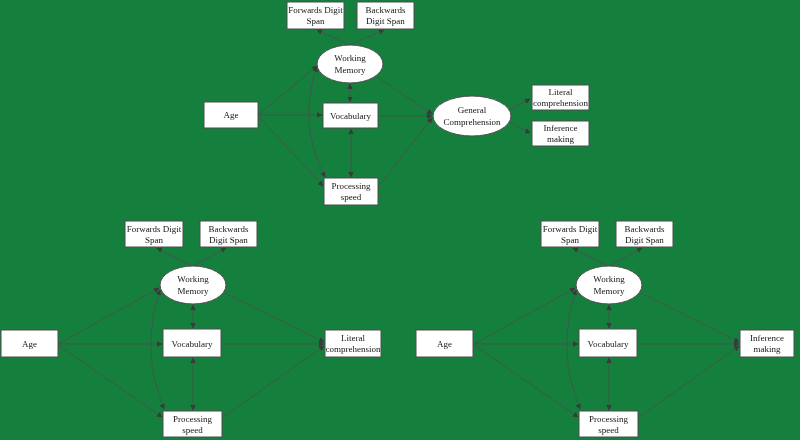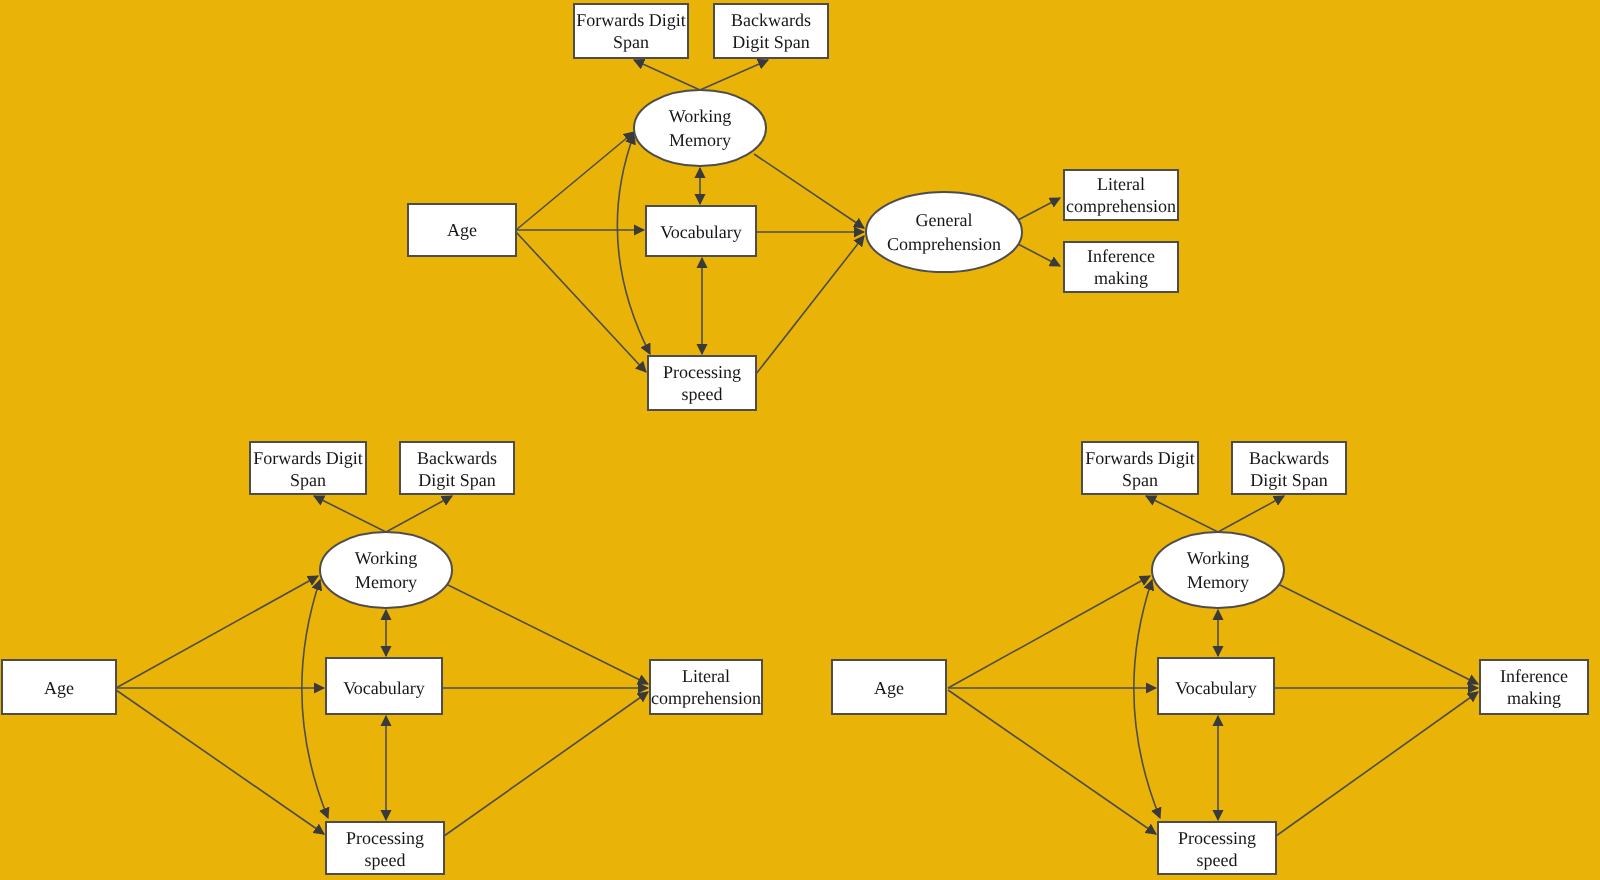--- a/index.html
+++ b/index.html
@@ -1,16 +1,16 @@
 <!DOCTYPE html>
 <html><head>
 <meta charset="utf-8">
 <style>
   html,body{margin:0;padding:0;background:#ffffff;}
-  .figure-wrap{width:800px;height:440px;background:#eab308;position:relative;overflow:hidden;}
+  .figure-wrap{width:800px;height:440px;background:#15803d;position:relative;overflow:hidden;}
   svg{display:block;}
   svg text{
     font-family:"Liberation Serif","DejaVu Serif",serif;
     font-size:9px;
     fill:#161616;
     text-anchor:middle;
   }
   .node-shape{fill:#ffffff;stroke:#4d4d4d;stroke-width:1;}
   .edge{stroke:#4d4d4d;stroke-width:0.8;fill:none;}
 </style>

